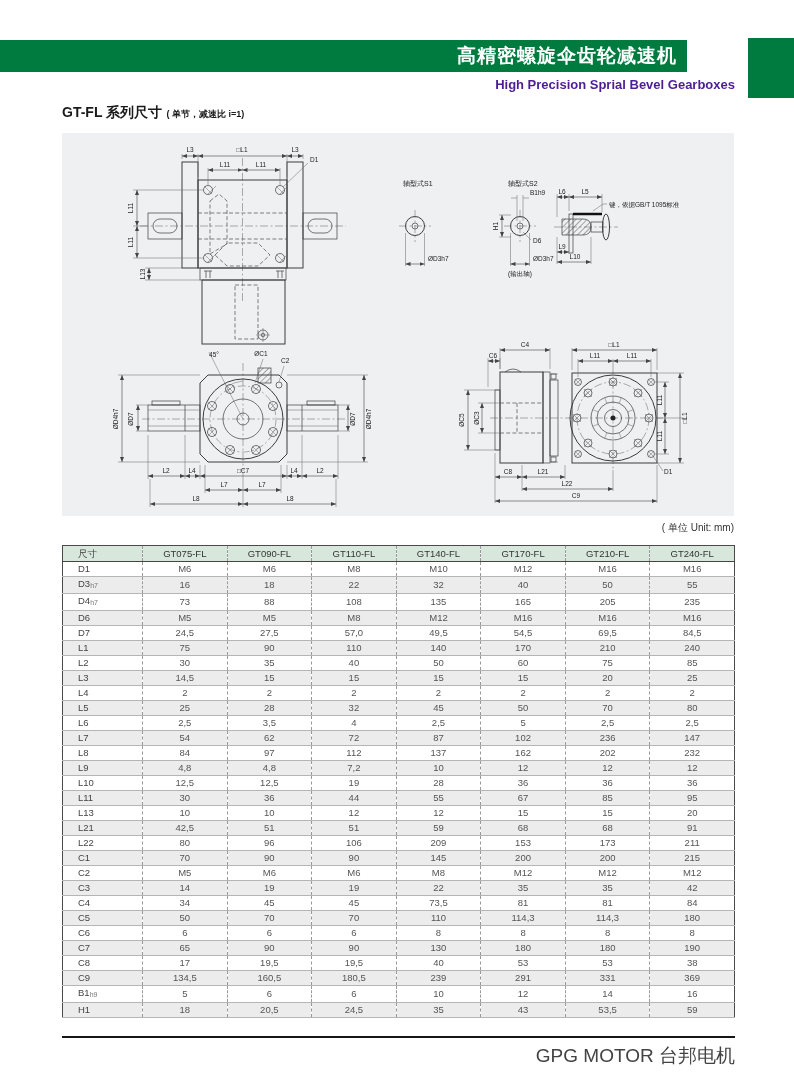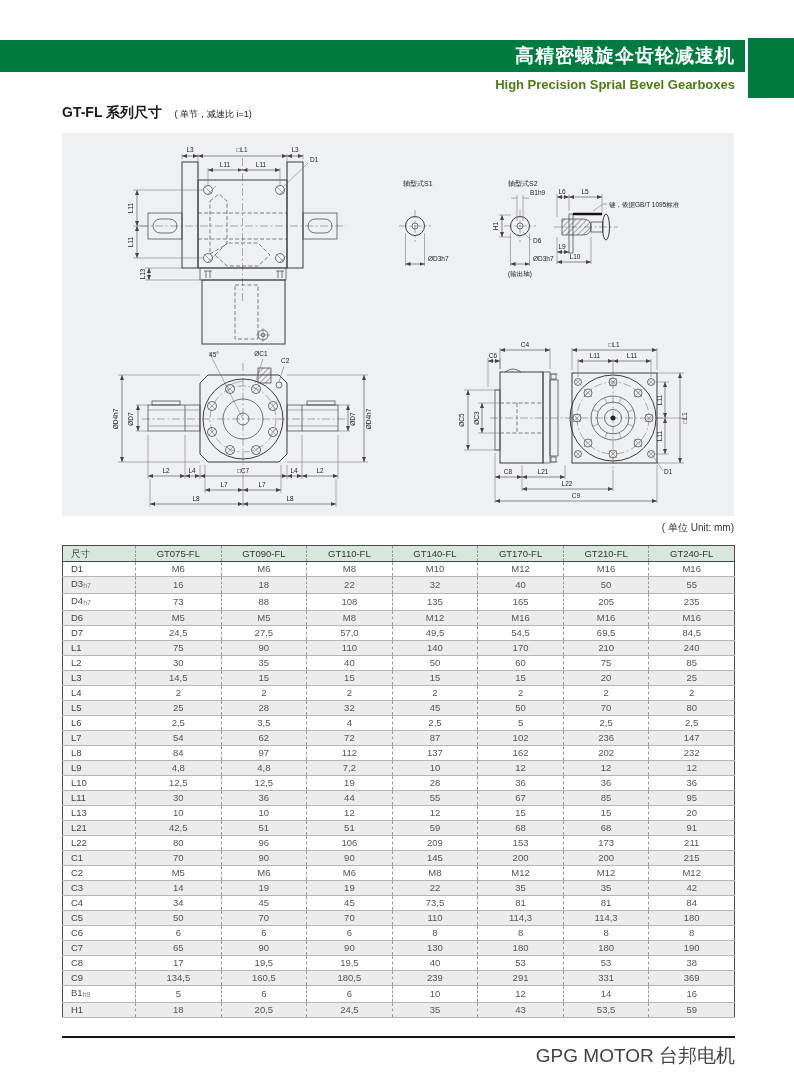--- a/index.html
+++ b/index.html
@@ -1,26 +1,26 @@
 <!DOCTYPE html>
 <html style="--green: #007b3f; --thbg: #d7e7dc; --altbg: #ececec; --panel: #eff0f2;"><head>
 <meta charset="utf-8">
 <style>
   html,body{margin:0;padding:0;background:#fff;}
   .page{position:relative;width:794px;height:1077px;background:#fff;overflow:hidden;
         font-family:"Liberation Sans",sans-serif;}
   
-  .green-bar{position:absolute;left:0;top:40px;width:745px;height:32px;background:var(--green,#007b3f);}
+  .green-bar{position:absolute;left:0;top:40px;width:687px;height:32px;background:var(--green,#007b3f);}
   .green-bar .cn{display:block;text-align:right;color:#fff;font-size:19px;font-weight:bold;
                  line-height:32px;padding-right:10px;letter-spacing:1px;}
   .green-block{position:absolute;left:748px;top:38px;width:46px;height:60px;background:var(--green,#007b3f);}
-  .subtitle{position:absolute;top:77px;right:59px;font-size:13px;font-weight:bold;color:#4d7c0f;}
+  .subtitle{position:absolute;top:77px;right:59px;font-size:13px;font-weight:bold;color:#4c1d95;}
   .section-line{position:absolute;left:62px;top:103px;color:#1a1a1a;}
   .section-line .big{font-size:14px;font-weight:bold;}
-  .section-line .small{font-size:9px;font-weight:normal;margin-left:8px;}
+  .section-line .small{font-size:9px;font-weight:bold;margin-left:0;}
   
   .panel{position:absolute;left:62px;top:133px;width:672px;height:383px;background:var(--panel,#eff0f2);}
   .unit-note{position:absolute;top:521px;right:60px;font-size:10px;color:#333;}
   
   .o{fill:none;stroke:#3c3c3c;stroke-width:1;}
   .o2{fill:none;stroke:#3c3c3c;stroke-width:.7;}
   .h{fill:none;stroke:#4a4a4a;stroke-width:.7;stroke-dasharray:4 2.2;}
   .c{fill:none;stroke:#777;stroke-width:.6;stroke-dasharray:8 2.5 2 2.5;}
   .d{stroke:#444;stroke-width:.6;fill:none;marker-start:url(#as);marker-end:url(#ae);}
   .x{stroke:#666;stroke-width:.5;fill:none;}
@@ -31,21 +31,21 @@
   .tt{font-size:7px;}
   
   .dim-table{position:absolute;left:62px;top:545px;width:673px;border-collapse:collapse;
              table-layout:fixed;font-size:9.5px;color:#555;border:1.5px solid #4a4a4a;}
   .dim-table th,.dim-table td{border-right:1px dashed #999;height:14px;line-height:14px;
              padding:0;text-align:center;font-weight:normal;white-space:nowrap;overflow:hidden;}
   .dim-table th:last-child,.dim-table td:last-child{border-right:none;}
   .dim-table tr{border-bottom:1px solid #b5b5b5;}
   .dim-table thead tr{background:var(--thbg,#d7e7dc);border-bottom:1px solid #444;height:16px;}
   .dim-table thead th{color:#333;}
-  .dim-table .first{text-align:left;padding-left:8px;width:64px;color:#444;}
+  .dim-table .first{text-align:left;padding-left:15px;width:64px;color:#444;}
   .dim-table tbody tr.alt{background:var(--altbg,#ececec);}
   .sub{font-size:7px;vertical-align:-1px;color:#777;}
   
   .footer-line{position:absolute;left:62px;top:1036px;width:673px;height:2px;background:#161616;}
   .footer-brand{position:absolute;top:1043px;right:59px;font-size:19px;color:#434343;}
 </style>
 </head>
 <body>
 
 <div class="page">

